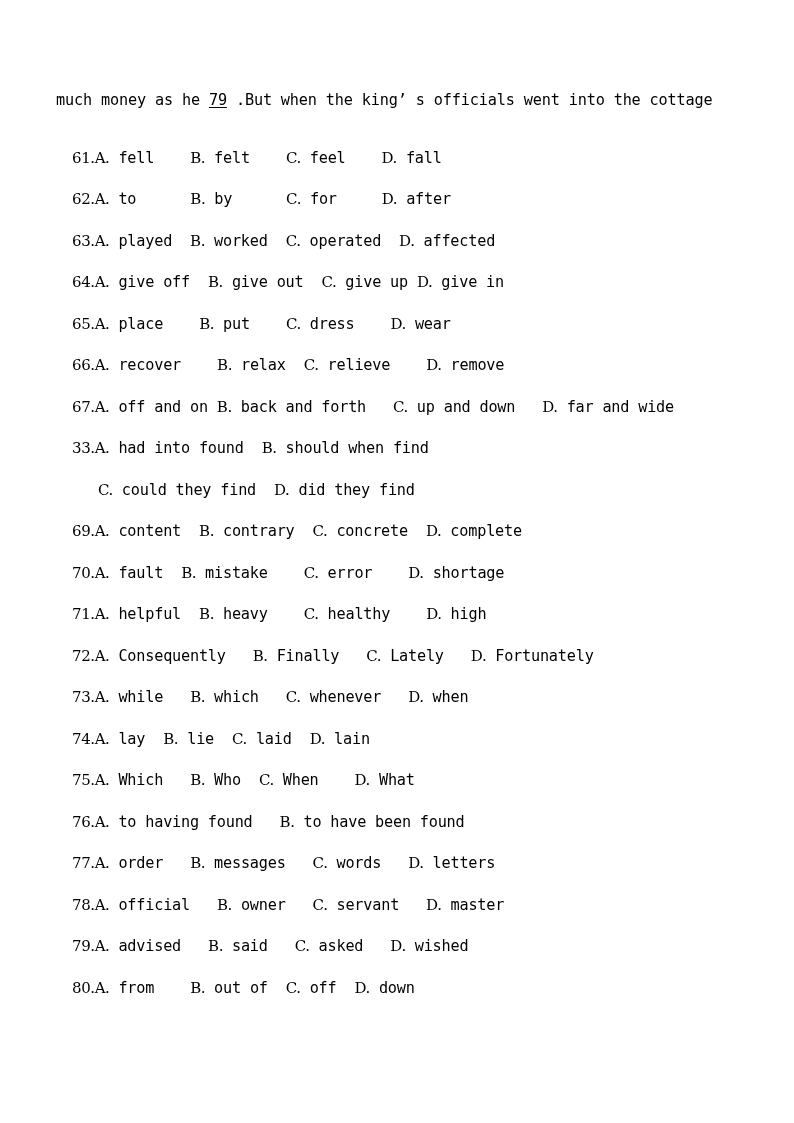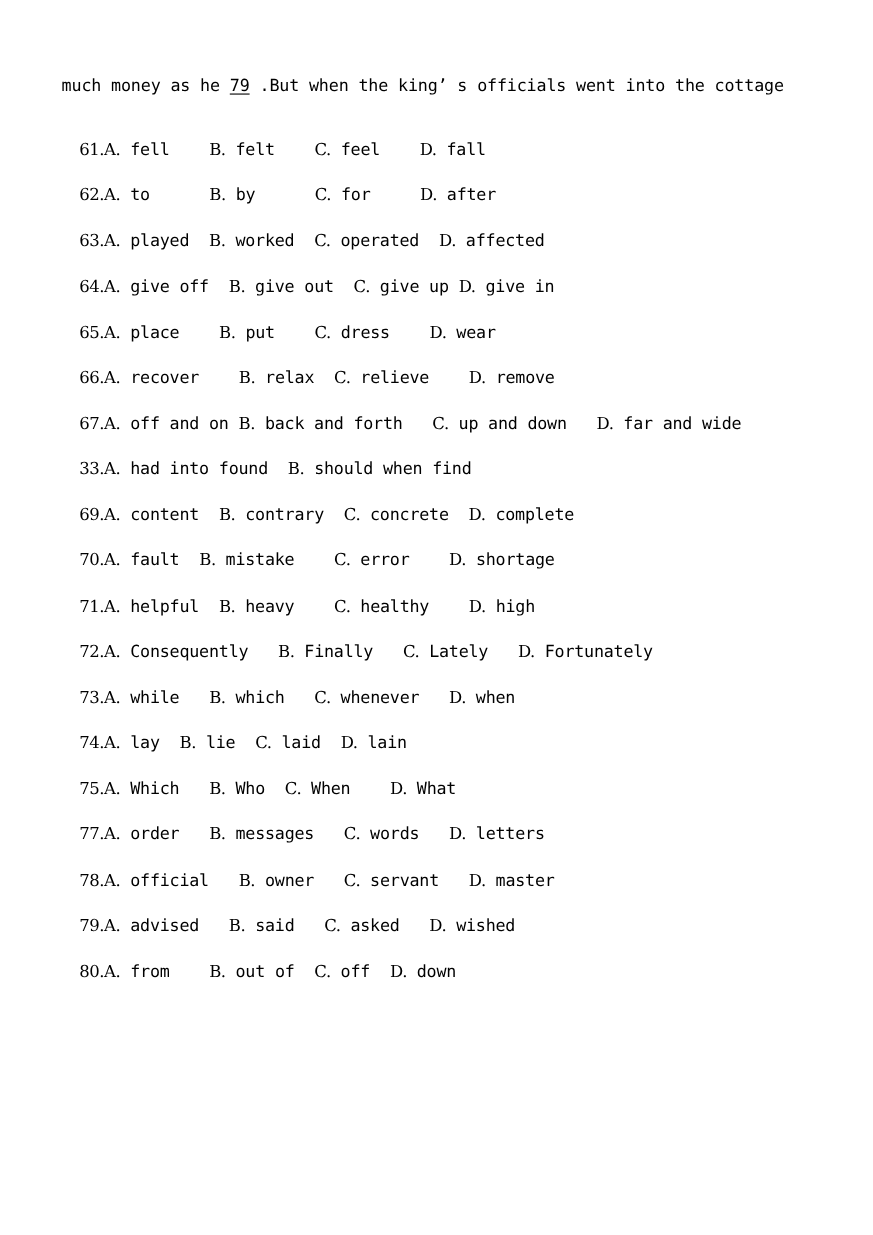--- a/index.html
+++ b/index.html
@@ -23,21 +23,21 @@
     top: 0;
     left: 0;
     width: 794px;
     height: 1123px;
     background: #ffffff;
   }
 
   .content {
     position: absolute;
     left: 56px;
-    top: 58px;
+    top: 80px;
     width: 690px;
   }
 
   
   .passage {
     margin: 0 0 2px 0;
   }
   .passage-line {
     font-family: "DejaVu Sans Mono", "Liberation Mono", monospace;
     font-size: 15.2px;
@@ -98,27 +98,29 @@
 
     <div class="questions">
         <div class="q-row"><span class="q-num">61.</span><span class="opt"><span class="opt-letter">A.</span><span class="opt-text"> fell</span></span><span>    </span><span class="opt"><span class="opt-letter">B.</span><span class="opt-text"> felt</span></span><span>    </span><span class="opt"><span class="opt-letter">C.</span><span class="opt-text"> feel</span></span><span>    </span><span class="opt"><span class="opt-letter">D.</span><span class="opt-text"> fall</span></span></div>
         <div class="q-row"><span class="q-num">62.</span><span class="opt"><span class="opt-letter">A.</span><span class="opt-text"> to</span></span><span>      </span><span class="opt"><span class="opt-letter">B.</span><span class="opt-text"> by</span></span><span>      </span><span class="opt"><span class="opt-letter">C.</span><span class="opt-text"> for</span></span><span>     </span><span class="opt"><span class="opt-letter">D.</span><span class="opt-text"> after</span></span></div>
         <div class="q-row"><span class="q-num">63.</span><span class="opt"><span class="opt-letter">A.</span><span class="opt-text"> played</span></span><span>  </span><span class="opt"><span class="opt-letter">B.</span><span class="opt-text"> worked</span></span><span>  </span><span class="opt"><span class="opt-letter">C.</span><span class="opt-text"> operated</span></span><span>  </span><span class="opt"><span class="opt-letter">D.</span><span class="opt-text"> affected</span></span></div>
         <div class="q-row"><span class="q-num">64.</span><span class="opt"><span class="opt-letter">A.</span><span class="opt-text"> give off</span></span><span>  </span><span class="opt"><span class="opt-letter">B.</span><span class="opt-text"> give out</span></span><span>  </span><span class="opt"><span class="opt-letter">C.</span><span class="opt-text"> give up</span></span><span> </span><span class="opt"><span class="opt-letter">D.</span><span class="opt-text"> give in</span></span></div>
         <div class="q-row"><span class="q-num">65.</span><span class="opt"><span class="opt-letter">A.</span><span class="opt-text"> place</span></span><span>    </span><span class="opt"><span class="opt-letter">B.</span><span class="opt-text"> put</span></span><span>    </span><span class="opt"><span class="opt-letter">C.</span><span class="opt-text"> dress</span></span><span>    </span><span class="opt"><span class="opt-letter">D.</span><span class="opt-text"> wear</span></span></div>
         <div class="q-row"><span class="q-num">66.</span><span class="opt"><span class="opt-letter">A.</span><span class="opt-text"> recover</span></span><span>    </span><span class="opt"><span class="opt-letter">B.</span><span class="opt-text"> relax</span></span><span>  </span><span class="opt"><span class="opt-letter">C.</span><span class="opt-text"> relieve</span></span><span>    </span><span class="opt"><span class="opt-letter">D.</span><span class="opt-text"> remove</span></span></div>
         <div class="q-row"><span class="q-num">67.</span><span class="opt"><span class="opt-letter">A.</span><span class="opt-text"> off and on</span></span><span> </span><span class="opt"><span class="opt-letter">B.</span><span class="opt-text"> back and forth</span></span><span>   </span><span class="opt"><span class="opt-letter">C.</span><span class="opt-text"> up and down</span></span><span>   </span><span class="opt"><span class="opt-letter">D.</span><span class="opt-text"> far and wide</span></span></div>
         <div class="q-row"><span class="q-num">33.</span><span class="opt"><span class="opt-letter">A.</span><span class="opt-text"> had into found</span></span><span>  </span><span class="opt"><span class="opt-letter">B.</span><span class="opt-text"> should when find</span></span></div>
+        <div class="q-row cont"><span class="opt"><span class="opt-letter">C.</span><span class="opt-text"> could they find</span></span><span>  </span><span class="opt"><span class="opt-letter">D.</span><span class="opt-text"> did they find</span></span></div>
         <div class="q-row"><span class="q-num">69.</span><span class="opt"><span class="opt-letter">A.</span><span class="opt-text"> content</span></span><span>  </span><span class="opt"><span class="opt-letter">B.</span><span class="opt-text"> contrary</span></span><span>  </span><span class="opt"><span class="opt-letter">C.</span><span class="opt-text"> concrete</span></span><span>  </span><span class="opt"><span class="opt-letter">D.</span><span class="opt-text"> complete</span></span></div>
         <div class="q-row"><span class="q-num">70.</span><span class="opt"><span class="opt-letter">A.</span><span class="opt-text"> fault</span></span><span>  </span><span class="opt"><span class="opt-letter">B.</span><span class="opt-text"> mistake</span></span><span>    </span><span class="opt"><span class="opt-letter">C.</span><span class="opt-text"> error</span></span><span>    </span><span class="opt"><span class="opt-letter">D.</span><span class="opt-text"> shortage</span></span></div>
         <div class="q-row"><span class="q-num">71.</span><span class="opt"><span class="opt-letter">A.</span><span class="opt-text"> helpful</span></span><span>  </span><span class="opt"><span class="opt-letter">B.</span><span class="opt-text"> heavy</span></span><span>    </span><span class="opt"><span class="opt-letter">C.</span><span class="opt-text"> healthy</span></span><span>    </span><span class="opt"><span class="opt-letter">D.</span><span class="opt-text"> high</span></span></div>
         <div class="q-row"><span class="q-num">72.</span><span class="opt"><span class="opt-letter">A.</span><span class="opt-text"> Consequently</span></span><span>   </span><span class="opt"><span class="opt-letter">B.</span><span class="opt-text"> Finally</span></span><span>   </span><span class="opt"><span class="opt-letter">C.</span><span class="opt-text"> Lately</span></span><span>   </span><span class="opt"><span class="opt-letter">D.</span><span class="opt-text"> Fortunately</span></span></div>
         <div class="q-row"><span class="q-num">73.</span><span class="opt"><span class="opt-letter">A.</span><span class="opt-text"> while</span></span><span>   </span><span class="opt"><span class="opt-letter">B.</span><span class="opt-text"> which</span></span><span>   </span><span class="opt"><span class="opt-letter">C.</span><span class="opt-text"> whenever</span></span><span>   </span><span class="opt"><span class="opt-letter">D.</span><span class="opt-text"> when</span></span></div>
         <div class="q-row"><span class="q-num">74.</span><span class="opt"><span class="opt-letter">A.</span><span class="opt-text"> lay</span></span><span>  </span><span class="opt"><span class="opt-letter">B.</span><span class="opt-text"> lie</span></span><span>  </span><span class="opt"><span class="opt-letter">C.</span><span class="opt-text"> laid</span></span><span>  </span><span class="opt"><span class="opt-letter">D.</span><span class="opt-text"> lain</span></span></div>
         <div class="q-row"><span class="q-num">75.</span><span class="opt"><span class="opt-letter">A.</span><span class="opt-text"> Which</span></span><span>   </span><span class="opt"><span class="opt-letter">B.</span><span class="opt-text"> Who</span></span><span>  </span><span class="opt"><span class="opt-letter">C.</span><span class="opt-text"> When</span></span><span>    </span><span class="opt"><span class="opt-letter">D.</span><span class="opt-text"> What</span></span></div>
+        <div class="q-row"><span class="q-num">76.</span><span class="opt"><span class="opt-letter">A.</span><span class="opt-text"> to having found</span></span><span>   </span><span class="opt"><span class="opt-letter">B.</span><span class="opt-text"> to have been found</span></span></div>
         <div class="q-row"><span class="q-num">77.</span><span class="opt"><span class="opt-letter">A.</span><span class="opt-text"> order</span></span><span>   </span><span class="opt"><span class="opt-letter">B.</span><span class="opt-text"> messages</span></span><span>   </span><span class="opt"><span class="opt-letter">C.</span><span class="opt-text"> words</span></span><span>   </span><span class="opt"><span class="opt-letter">D.</span><span class="opt-text"> letters</span></span></div>
         <div class="q-row"><span class="q-num">78.</span><span class="opt"><span class="opt-letter">A.</span><span class="opt-text"> official</span></span><span>   </span><span class="opt"><span class="opt-letter">B.</span><span class="opt-text"> owner</span></span><span>   </span><span class="opt"><span class="opt-letter">C.</span><span class="opt-text"> servant</span></span><span>   </span><span class="opt"><span class="opt-letter">D.</span><span class="opt-text"> master</span></span></div>
         <div class="q-row"><span class="q-num">79.</span><span class="opt"><span class="opt-letter">A.</span><span class="opt-text"> advised</span></span><span>   </span><span class="opt"><span class="opt-letter">B.</span><span class="opt-text"> said</span></span><span>   </span><span class="opt"><span class="opt-letter">C.</span><span class="opt-text"> asked</span></span><span>   </span><span class="opt"><span class="opt-letter">D.</span><span class="opt-text"> wished</span></span></div>
         <div class="q-row"><span class="q-num">80.</span><span class="opt"><span class="opt-letter">A.</span><span class="opt-text"> from</span></span><span>    </span><span class="opt"><span class="opt-letter">B.</span><span class="opt-text"> out of</span></span><span>  </span><span class="opt"><span class="opt-letter">C.</span><span class="opt-text"> off</span></span><span>  </span><span class="opt"><span class="opt-letter">D.</span><span class="opt-text"> down</span></span></div>
       </div>
 
   </div>
 </div>
 
 </body></html>

